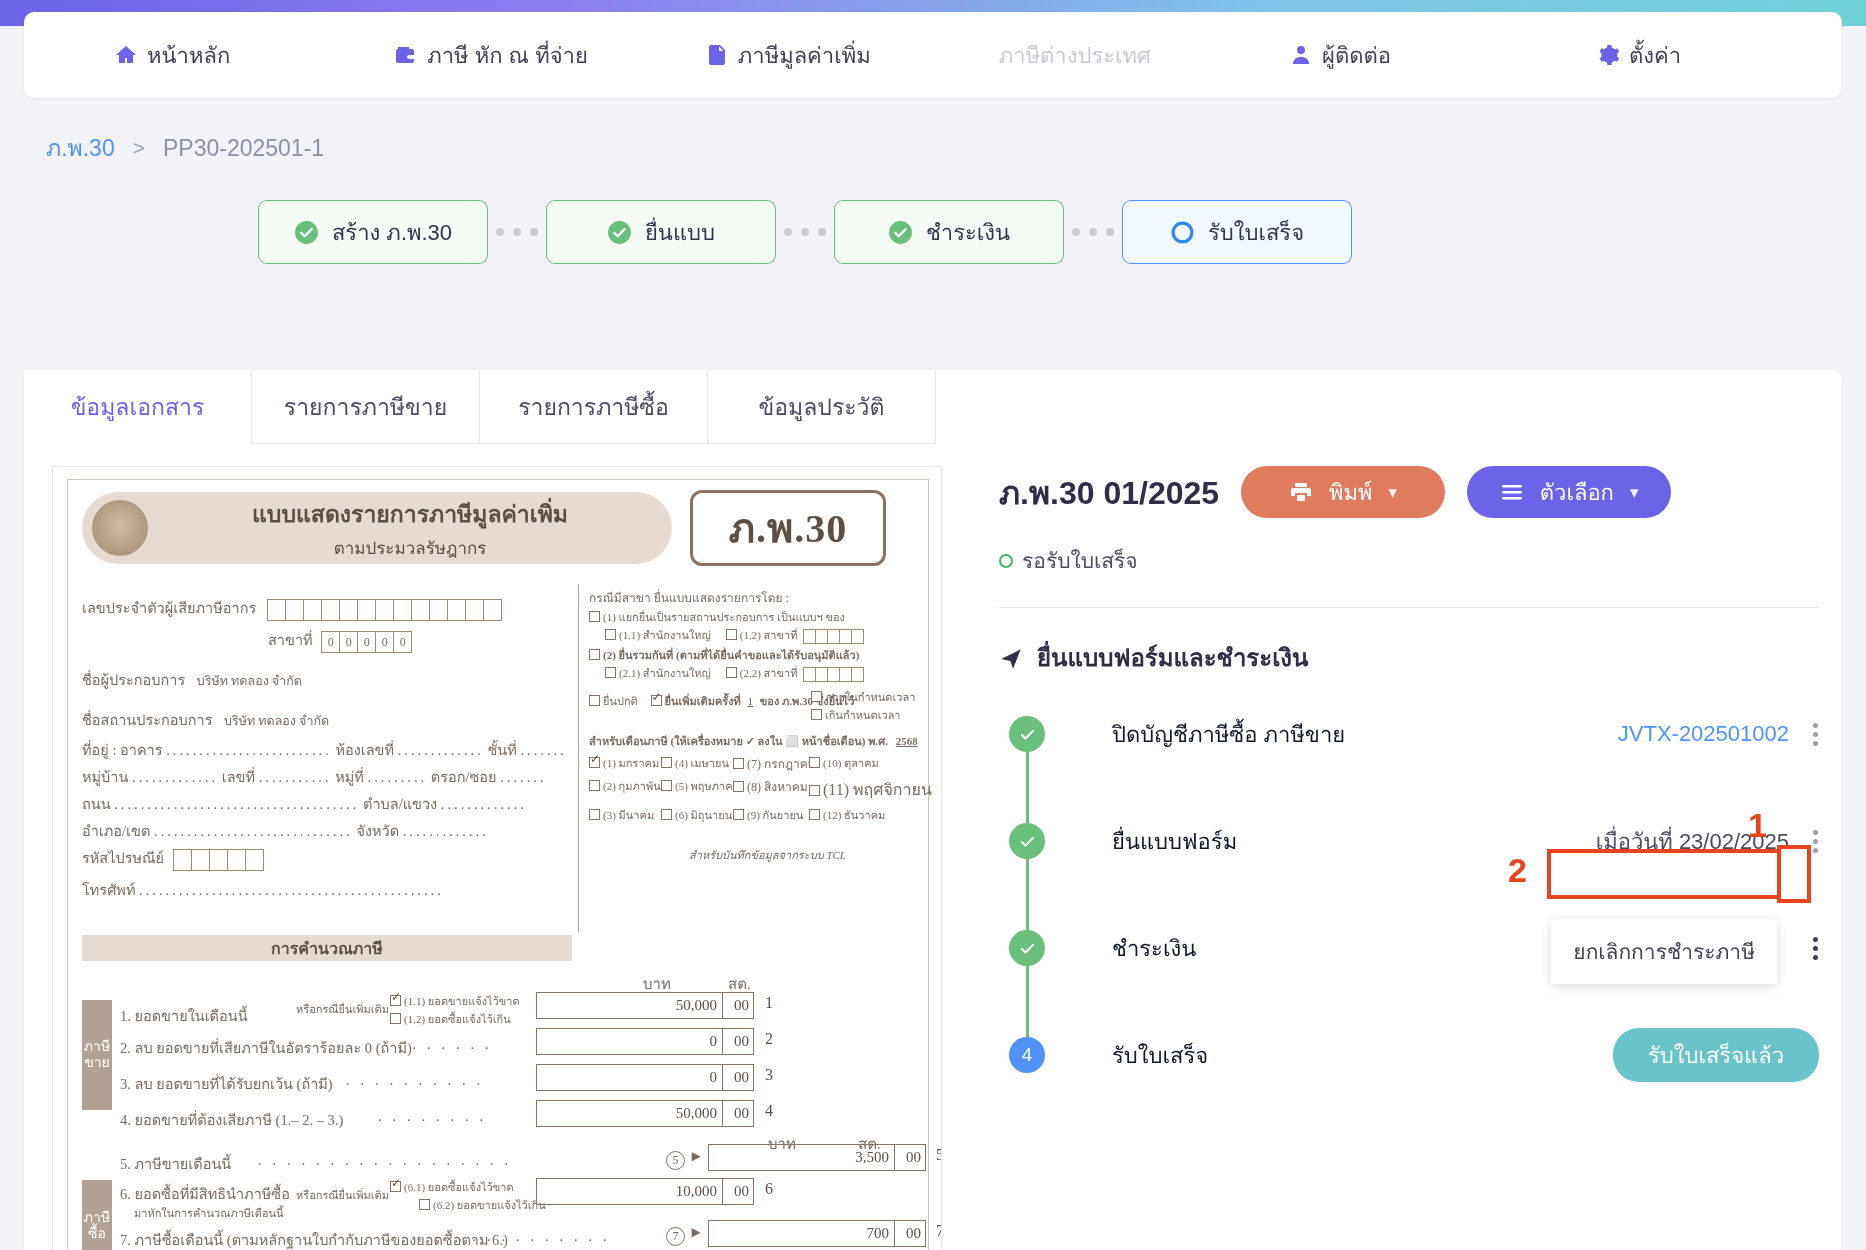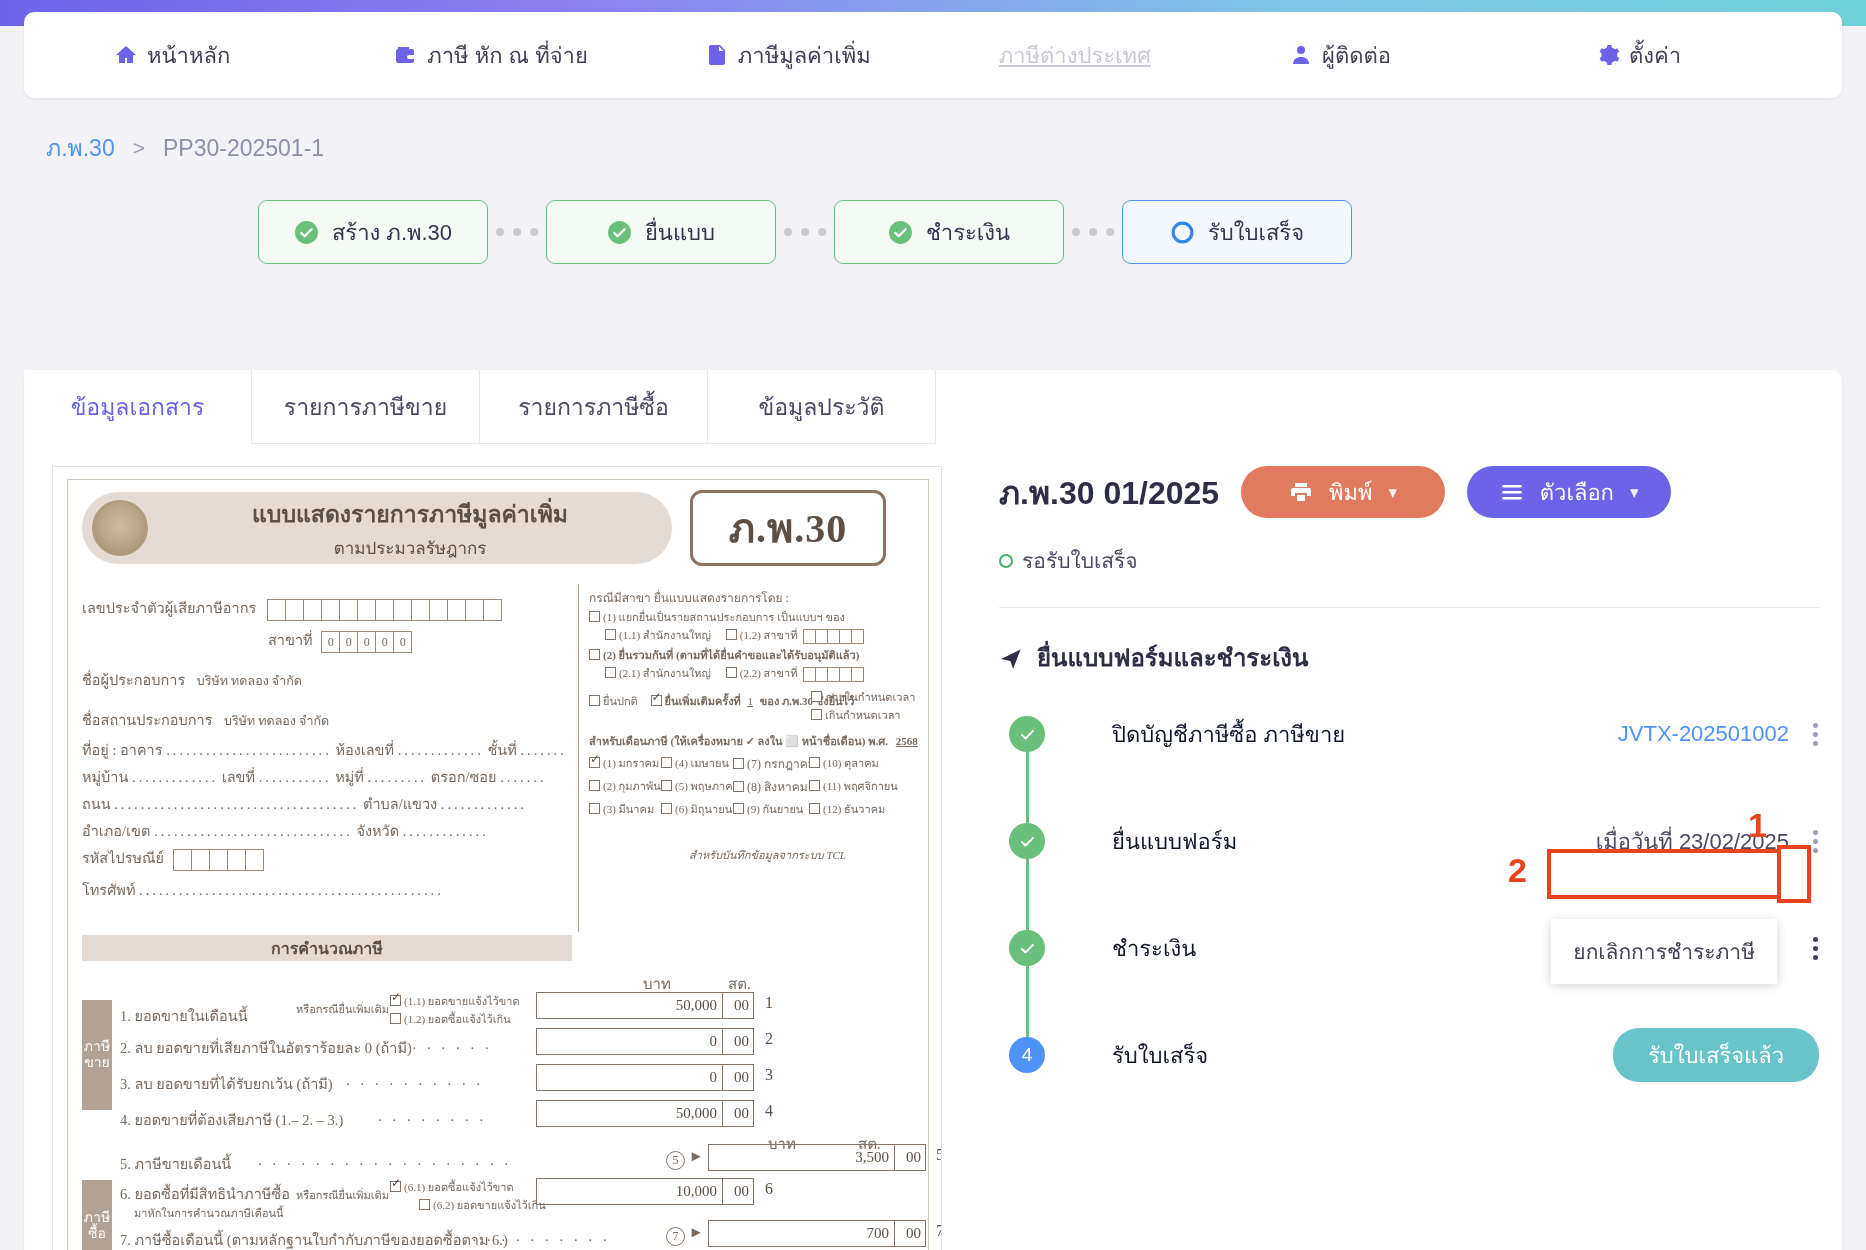--- a/index.html
+++ b/index.html
@@ -25,21 +25,21 @@
     background: #ffffff;
     border-radius: 10px;
     box-shadow: 0 1px 3px rgba(30,30,70,.08);
     display: flex; align-items: center;
   }
   .nav-item {
     display: flex; align-items: center; gap: 9px;
     font-size: 22px; color: #3f3f55; white-space: nowrap;
     cursor: pointer; height: 86px;
   }
-  .nav-item.disabled { color: #c9c9d6; text-decoration: underline; }
+  .nav-item.disabled { color: #c9c9d6; }
   .nav-ico { display: inline-flex; width: 24px; height: 24px; color: #6c63e8; }
   .nav-ico svg { width: 24px; height: 24px; fill: currentColor; }
 
   
   .breadcrumb {
     position: absolute; top: 130px; left: 46px;
     display: flex; align-items: center; gap: 18px;
     font-size: 23px;
   }
   .bc-link { color: #4f93f7; cursor: pointer; }
@@ -518,21 +518,21 @@
             <span style="margin-left:5px;font-weight:bold;text-decoration:underline">2568</span>
           </div>
           <div id="months-grid" style="position:absolute; top:170px; left:10px; width:290px; display:grid; grid-template-columns:72px 72px 76px 72px; row-gap:4px;">
               <div class="xs" style="font-size: 11px; white-space: nowrap; color: rgb(122, 106, 93);"><span class="chk on"></span><span>(1) มกราคม</span></div>
               <div class="xs" style="font-size: 11px; white-space: nowrap; color: rgb(122, 106, 93);"><span class="chk"></span><span>(4) เมษายน</span></div>
               <div class="xs" style="font-size: 12px; white-space: nowrap; color: rgb(122, 106, 93);"><span class="chk"></span><span>(7) กรกฎาคม</span></div>
               <div class="xs" style="font-size: 11px; white-space: nowrap; color: rgb(122, 106, 93);"><span class="chk"></span><span>(10) ตุลาคม</span></div>
               <div class="xs" style="font-size: 11px; white-space: nowrap; color: rgb(122, 106, 93);"><span class="chk"></span><span>(2) กุมภาพันธ์</span></div>
               <div class="xs" style="font-size: 11px; white-space: nowrap; color: rgb(122, 106, 93);"><span class="chk"></span><span>(5) พฤษภาคม</span></div>
               <div class="xs" style="font-size: 12px; white-space: nowrap; color: rgb(122, 106, 93);"><span class="chk"></span><span>(8) สิงหาคม</span></div>
-              <div class="xs" style="font-size: 11px; white-space: nowrap; color: rgb(122, 106, 93);"><span class="chk"></span><span>(11) พฤศจิกายน</span></div>
+              <div class="xs" style="font-size: 16px; white-space: nowrap; color: rgb(122, 106, 93);"><span class="chk"></span><span>(11) พฤศจิกายน</span></div>
               <div class="xs" style="font-size: 11px; white-space: nowrap; color: rgb(122, 106, 93);"><span class="chk"></span><span>(3) มีนาคม</span></div>
               <div class="xs" style="font-size: 11px; white-space: nowrap; color: rgb(122, 106, 93);"><span class="chk"></span><span>(6) มิถุนายน</span></div>
               <div class="xs" style="font-size: 11px; white-space: nowrap; color: rgb(122, 106, 93);"><span class="chk"></span><span>(9) กันยายน</span></div>
               <div class="xs" style="font-size: 11px; white-space: nowrap; color: rgb(122, 106, 93);"><span class="chk"></span><span>(12) ธันวาคม</span></div>
             </div>
 
           <div class="doc-line xs" style="top:262px; left:110px; font-style:italic;">สำหรับบันทึกข้อมูลจากระบบ TCL</div>
         </div>
 
         <div class="calc-band">การคำนวณภาษี</div>

